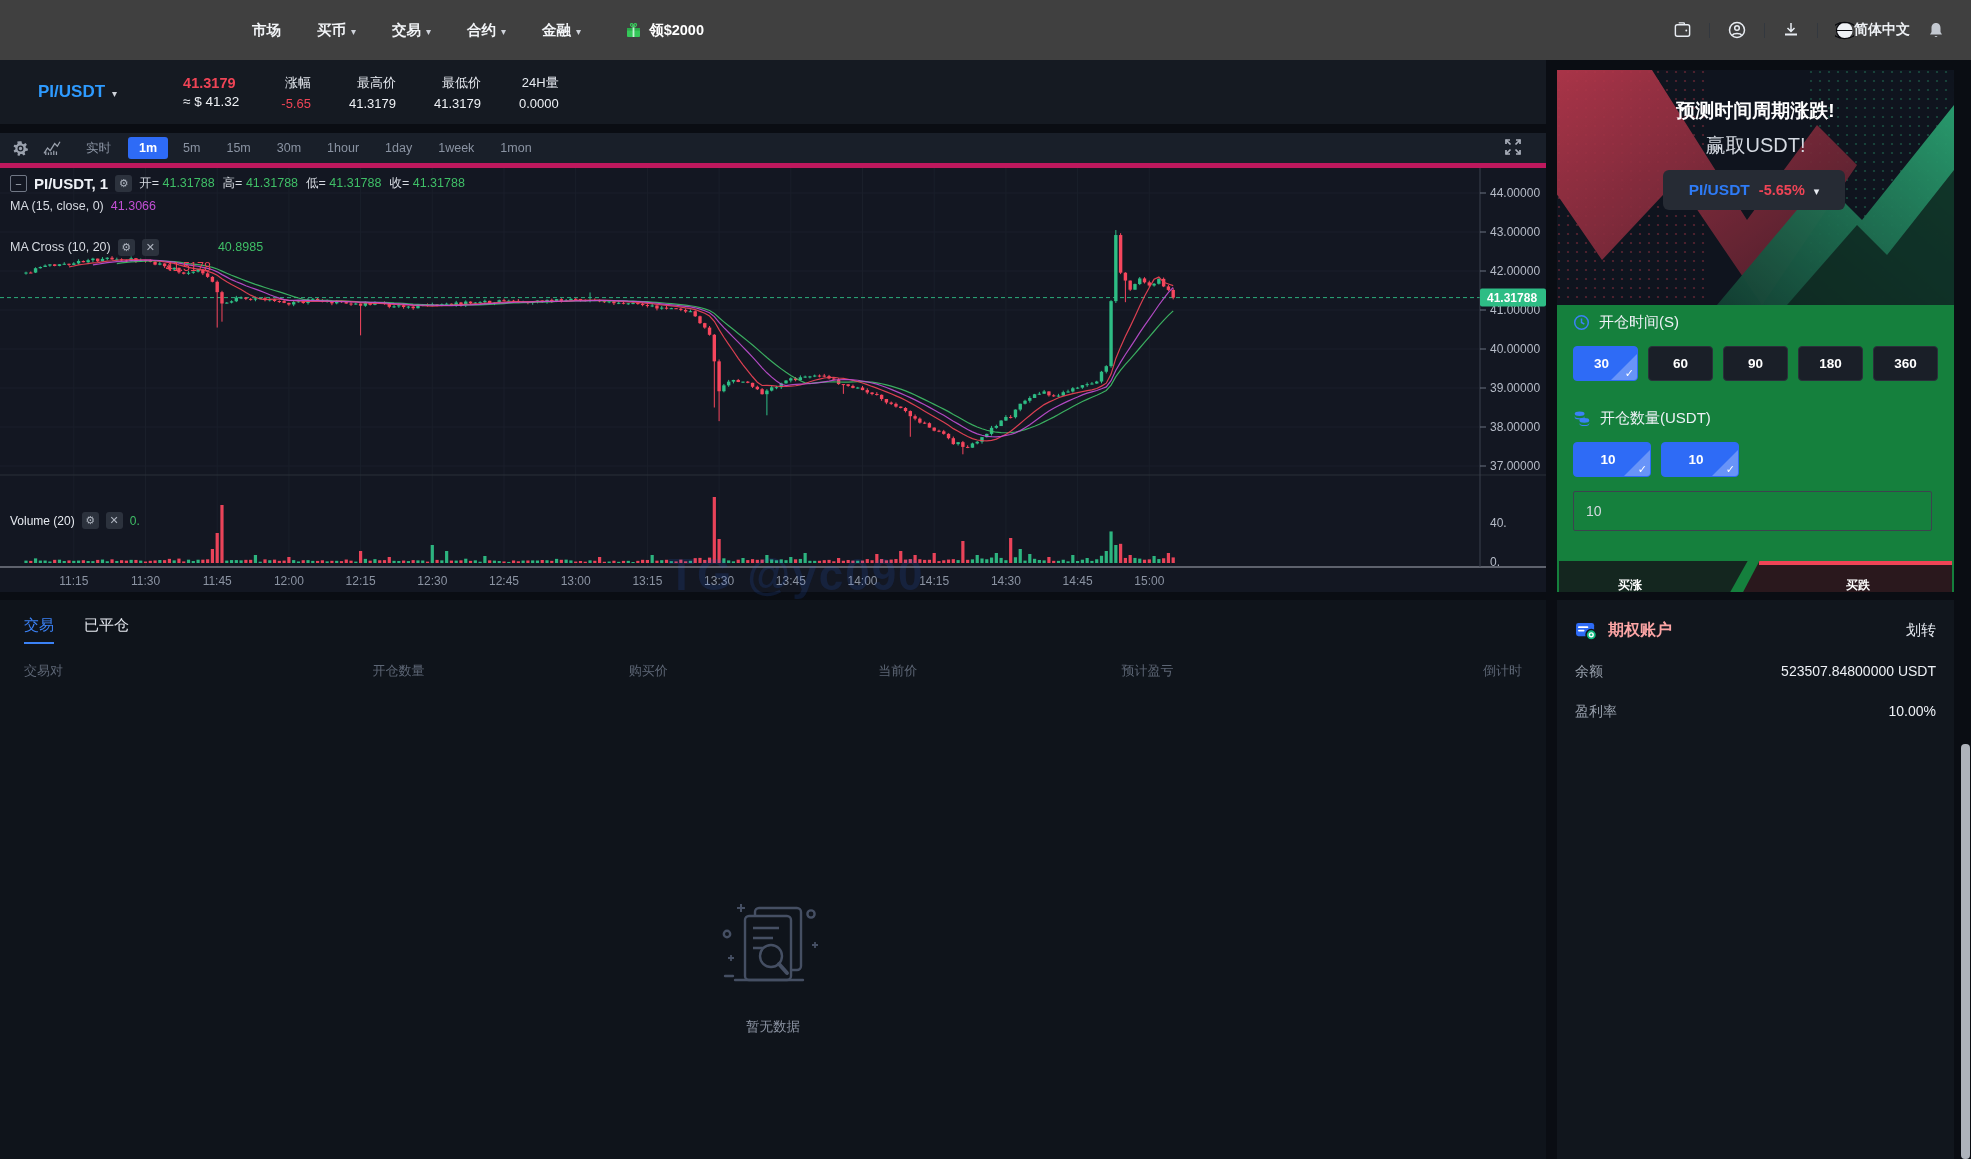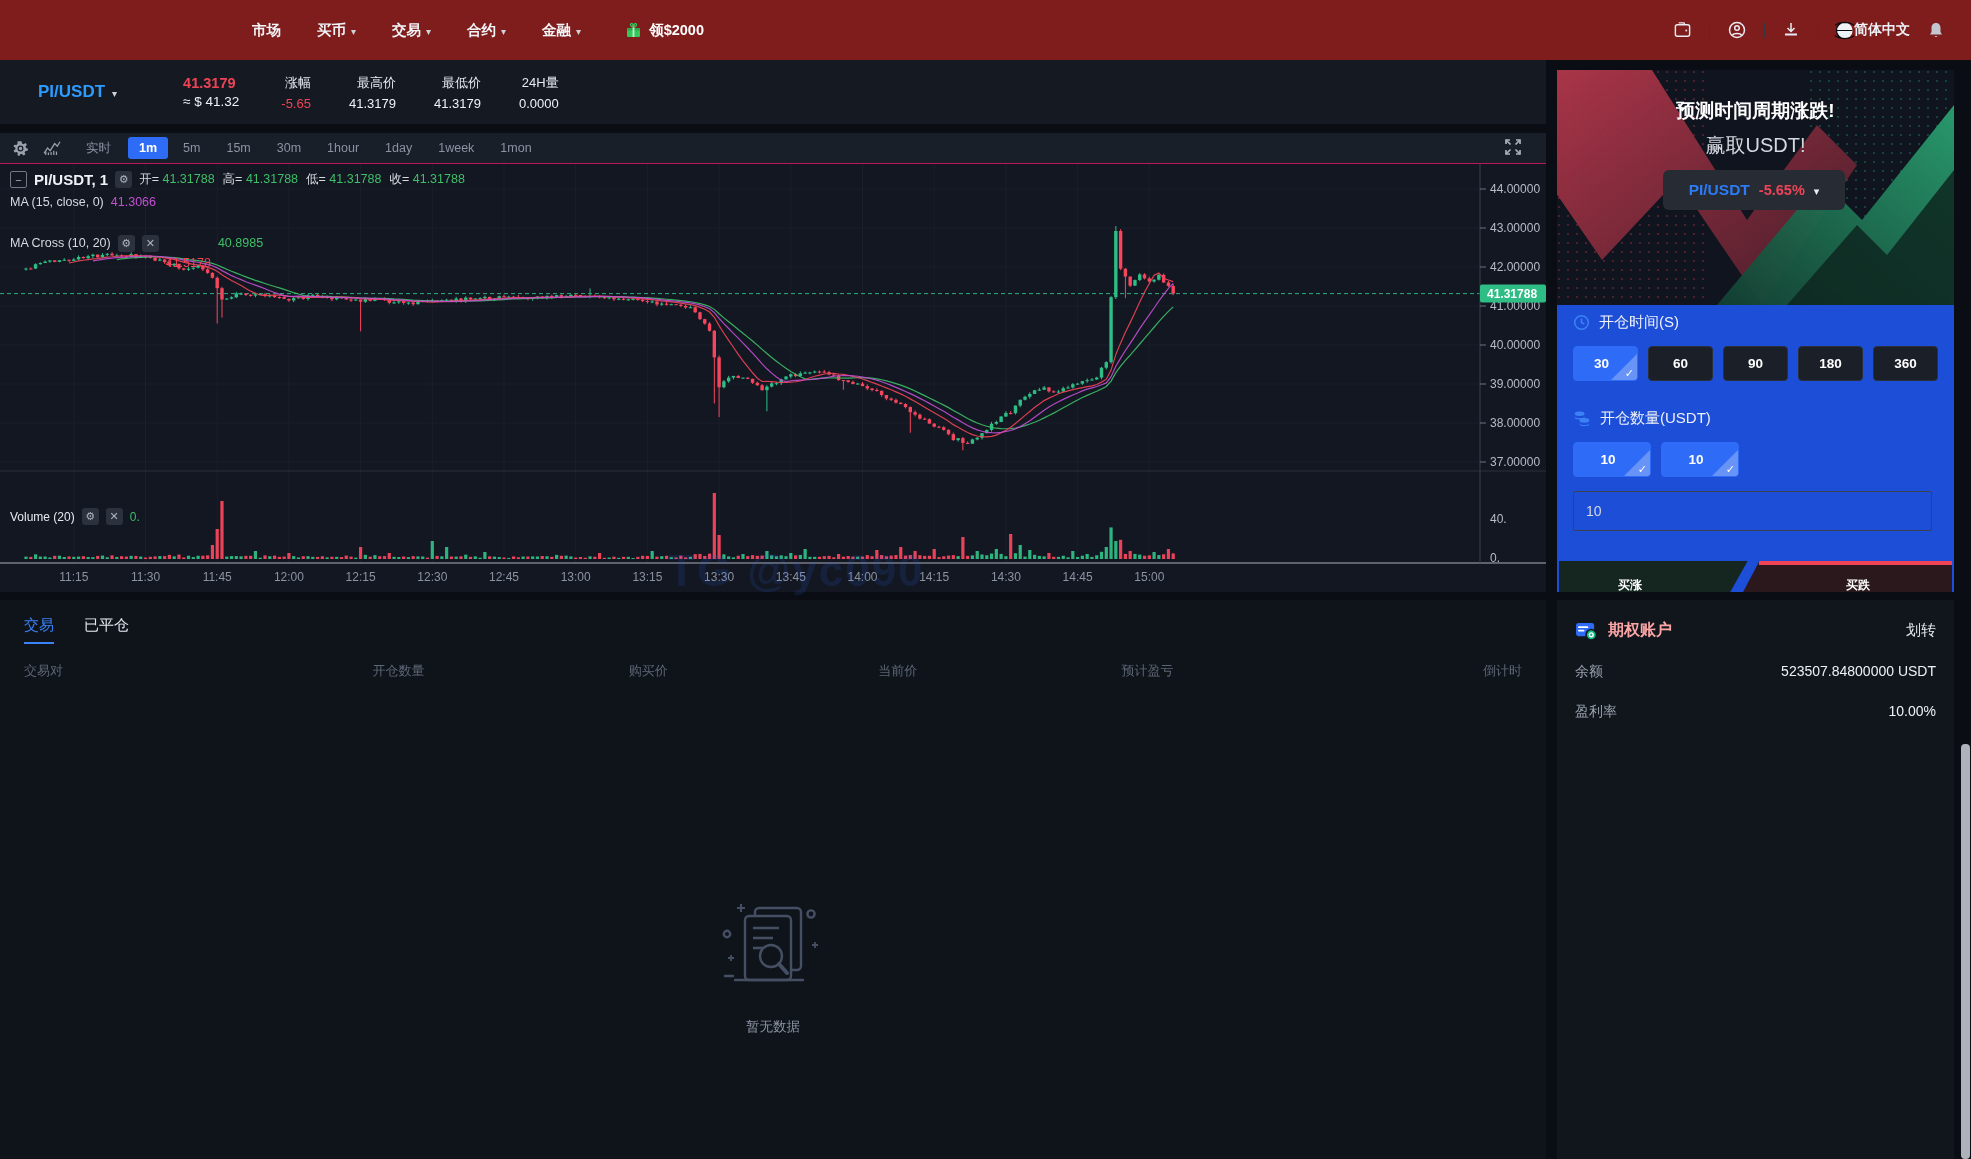--- a/index.html
+++ b/index.html
@@ -1,20 +1,20 @@
 <!DOCTYPE html>
 <html><head>
 <meta charset="utf-8">
 <style>
   html,body{margin:0;padding:0;background:#07090d;}
   .app{position:relative;width:1971px;height:1159px;overflow:hidden;background:#0a0d13;
        font-family:"Liberation Sans","DejaVu Sans",sans-serif;color:#e8ecf2;-webkit-font-smoothing:antialiased;}
 
   
-  .topnav{position:absolute;left:0;top:0;width:1971px;height:60px;background:#7f1d1d;display:flex;align-items:center;}
+  .topnav{position:absolute;left:0;top:0;width:1971px;height:60px;background:#404040;display:flex;align-items:center;}
   .nav-menu{display:flex;align-items:center;gap:36px;margin-left:252px;}
   .nav-item{display:flex;align-items:center;gap:5px;font-size:14.5px;font-weight:bold;color:#f2f4f7;cursor:pointer;}
   .caret{font-size:10px;color:#cfd3da;transform:translateY(1px);}
   .bonus{display:flex;align-items:center;gap:7px;margin-left:44px;font-size:14.5px;font-weight:bold;color:#fff;cursor:pointer;}
   .nav-right{margin-left:auto;display:flex;align-items:center;gap:17px;margin-right:26px;}
   .nav-right .sep{width:1px;height:15px;background:#33383f;}
   .ic{display:inline-flex;align-items:center;justify-content:center;}
   .lang{display:flex;align-items:center;font-size:14px;font-weight:bold;color:#eef1f5;cursor:pointer;}
 
   
@@ -25,42 +25,42 @@
   .tk-price .p{font-size:14.5px;font-weight:bold;color:#ef4456;}
   .tk-price .a{font-size:13.5px;color:#eef1f5;}
   .tk-stats{display:flex;gap:38px;margin-left:42px;}
   .tk-stat{display:flex;flex-direction:column;gap:4px;align-items:flex-end;}
   .tk-stat .l{font-size:13px;color:#e6eaf0;}
   .tk-stat .v{font-size:13px;color:#eef1f5;}
   .tk-stat .v.red{color:#ef4456;}
 
   
   .chart-panel{position:absolute;left:0;top:133px;width:1546px;height:459px;background:#131722;}
-  .chart-toolbar{position:relative;height:30px;background:#191f29;border-bottom:1px solid #be185d;display:flex;align-items:center;gap:6px;padding-left:12px;}
+  .chart-toolbar{position:relative;height:30px;background:#191f29;border-bottom:5px solid #be185d;display:flex;align-items:center;gap:6px;padding-left:12px;}
   .tool-ic{color:#9aa1ad;display:inline-flex;margin-right:8px;cursor:pointer;}
   .iv{font-size:12.5px;color:#8a93a2;padding:4px 11px;border-radius:3px;cursor:pointer;}
   .iv.active{background:#2e6bf6;color:#fff;font-weight:bold;}
   .expand{position:absolute;right:24px;top:5px;color:#aab0bb;cursor:pointer;}
 
   .chart-wrap{position:relative;width:1546px;height:429px;}
   .legend{position:absolute;left:10px;top:7px;z-index:5;font-size:12.5px;color:#d6dae1;}
   .lg-row{display:flex;align-items:center;gap:7px;margin-bottom:7px;}
   .lg-title{font-size:15px;font-weight:bold;color:#eef1f6;}
   .chip{width:17px;height:17px;background:#2c323d;border-radius:3px;color:#aeb4bf;font-size:11px;display:inline-flex;align-items:center;justify-content:center;cursor:pointer;}
   .collapse-box{width:15px;height:15px;border:1px solid #707785;border-radius:2px;color:#aeb4bf;font-size:11px;display:inline-flex;align-items:center;justify-content:center;cursor:pointer;}
   .ohlc{display:flex;gap:8px;font-size:12.5px;}
   .ohlc .lab{color:#d6dae1;}
   .vgreen{color:#3fbf67;}
   .vred{color:#ef4456;margin-top:40px;}
   .vpurple{color:#c24fd4;}
   .vol-legend{position:absolute;left:10px;top:344px;z-index:5;display:flex;align-items:center;gap:7px;font-size:12px;color:#e6eaf0;}
   .watermark{position:absolute;left:668px;top:382px;z-index:4;font-size:44px;color:rgba(46,107,246,0.13);letter-spacing:2px;font-weight:bold;}
 
   
-  .trade-panel{position:absolute;left:1557px;top:70px;width:397px;height:522px;background:#1d4ed8;overflow:hidden;}
+  .trade-panel{position:absolute;left:1557px;top:70px;width:397px;height:522px;background:#15803d;overflow:hidden;}
   .banner{position:relative;width:397px;height:235px;}
   .banner svg{position:absolute;left:0;top:0;}
   .banner-title{position:absolute;left:0;right:0;top:28px;text-align:center;font-size:19px;font-weight:bold;color:#ffffff;z-index:2;}
   .banner-sub{position:absolute;left:0;right:0;top:62px;text-align:center;font-size:20px;color:#d5dae2;z-index:2;}
   .selector{position:absolute;left:106px;top:100px;width:182px;height:40px;background:#262b34;border-radius:6px;display:flex;align-items:center;justify-content:center;gap:9px;z-index:2;cursor:pointer;}
   .selector .pr{font-size:15.5px;font-weight:bold;color:#2e7bf6;}
   .selector .ch{font-size:14.5px;font-weight:bold;color:#ef4456;}
   .selector .caret{color:#e8ecf2;font-size:11px;}
 
   .sec-label{display:flex;align-items:center;gap:9px;margin:8px 16px 14px;font-size:15px;color:#eef1f6;}

